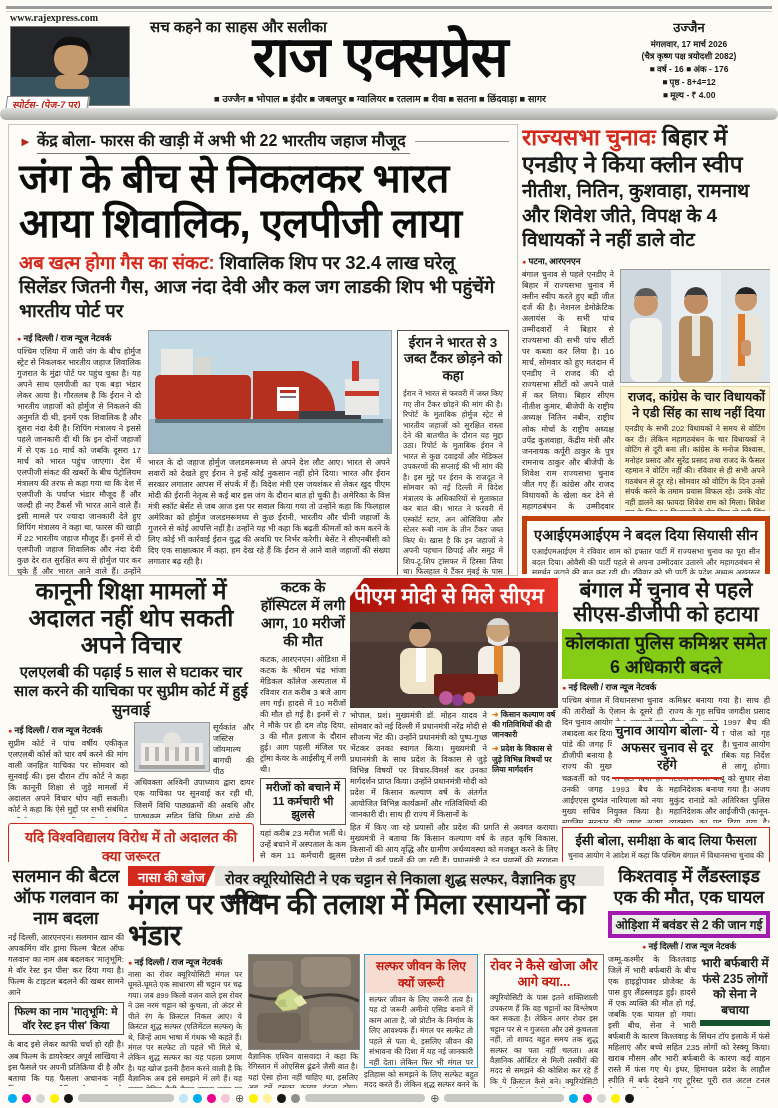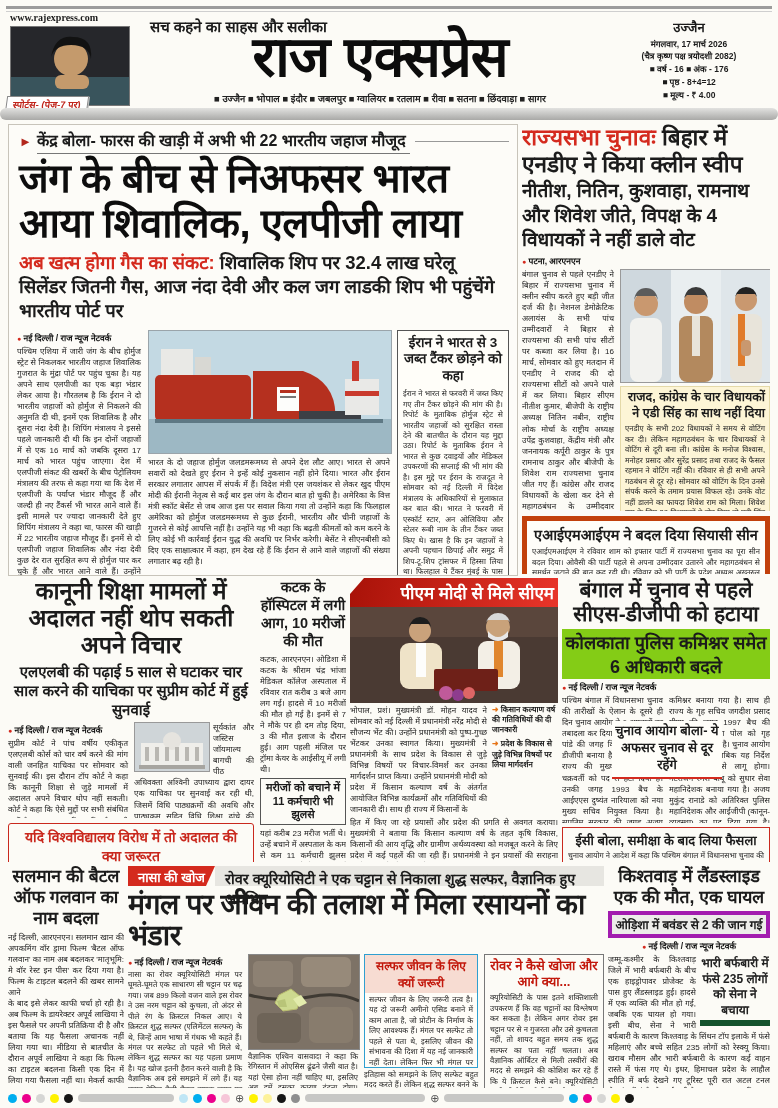--- a/index.html
+++ b/index.html
@@ -59,22 +59,22 @@
   .legal-sub{font-size:15px;font-weight:700;line-height:1.25;margin-top:4px;text-align:center;}
   .legal-row{display:flex;gap:6px;margin-top:3px;height:96px;overflow:hidden;}
   .legal-row .c{width:50%;}
   .sc-photo{width:74px;height:48px;float:left;margin:0 3px 2px 0;border:1px solid #999;}
   .redbox{border:1.5px solid #c9281d;border-radius:3px;padding:3px 6px;margin-top:5px;height:80px;}
   .redbox h4{margin:0 0 3px 0;font-size:14px;font-weight:800;color:#c9281d;text-align:center;border-bottom:1px solid #c9281d;padding-bottom:1px;}
   .cuttack{left:260px;top:578px;width:86px;height:284px;}
   .cut-head{font-size:14.5px;font-weight:800;line-height:1.25;text-align:center;}
   .inner-box{border:1px solid #555;padding:2px 3px;margin:3px 0;font-size:11px;font-weight:800;text-align:center;line-height:1.25;}
   .pm{left:350px;top:578px;width:208px;height:284px;}
-  .pm-banner{background:linear-gradient(100deg,#a81208,#e8352a);color:#fff;font-size:17px;font-weight:800;
-             text-align:right;padding:3px 4px;clip-path:polygon(14px 0,100% 0,100% 100%,0 100%,0 55%);}
+  .pm-banner{background:linear-gradient(100deg,#a81208,#e8352a);color:#fff;font-size:21px;font-weight:800;
+             text-align:left;padding:3px 4px;clip-path:polygon(14px 0,100% 0,100% 100%,0 100%,0 55%);}
   .pm-photo{width:100%;height:96px;display:block;}
   .pm-row{display:flex;gap:5px;margin-top:2px;}
   .pm-bullets{width:66px;flex:none;font-size:7.8px;font-weight:bold;line-height:1.3;}
   .pm-bullets .b{margin-bottom:4px;}
   .pm-bullets .ar{color:#e67417;font-weight:bold;}
   .bengal{left:562px;top:578px;width:208px;height:284px;}
   .bn-head{font-size:21px;font-weight:800;line-height:1.15;text-align:center;}
   .bn-sub{background:#84cc16;font-size:18px;font-weight:800;text-align:center;margin-top:3px;padding:1px 2px;}
   .bn-wrap{position:relative;height:128px;overflow:hidden;margin-top:1px;}
   .bn-cols{display:flex;gap:6px;}
@@ -143,21 +143,21 @@
     </div>
     <div class="mast-bar"></div>
   </div>
 
   <div class="abs lead">
     <div class="kicker">
       <span class="arrow">►</span>
       <span class="ktext">केंद्र बोला- फारस की खाड़ी में अभी भी 22 भारतीय जहाज मौजूद</span>
       <span class="rule"></span>
     </div>
-    <div class="lead-head">जंग के बीच से निअफसर भारत आया शिवालिक, एलपीजी लाया</div>
+    <div class="lead-head">जंग के बीच से निकलकर भारत आया शिवालिक, एलपीजी लाया</div>
     <div class="lead-sub"><span class="red">अब खत्म होगा गैस का संकट:</span><span> शिवालिक शिप पर 32.4 लाख घरेलू सिलेंडर जितनी गैस, आज नंदा देवी और कल जग लाडकी शिप भी पहुंचेंगे भारतीय पोर्ट पर</span></div>
     <div class="lead-row">
       <div class="lead-c1">
         <div class="byline"><span class="dot">●</span> <span>नई दिल्ली / राज न्यूज नेटवर्क</span></div>
         <div class="body-txt"><span>पश्चिम एशिया में जारी जंग के बीच होर्मुज स्ट्रेट से निकलकर भारतीय जहाज शिवालिक गुजरात के मुंद्रा पोर्ट पर पहुंच चुका है। यह अपने साथ एलपीजी का एक बड़ा भंडार लेकर आया है। गौरतलब है कि ईरान ने दो भारतीय जहाजों को होर्मुज से निकलने की अनुमति दी थी, इनमें एक शिवालिक है और दूसरा नंदा देवी है। शिपिंग मंत्रालय ने इससे पहले जानकारी दी थी कि इन दोनों जहाजों में से एक 16 मार्च को जबकि दूसरा 17 मार्च को भारत पहुंच जाएगा। देश में एलपीजी संकट की खबरों के बीच पेट्रोलियम मंत्रालय की तरफ से कहा गया था कि देश में एलपीजी के पर्याप्त भंडार मौजूद हैं और जल्दी ही नए टैंकर्स भी भारत आने वाले हैं। इसी मामले पर ज्यादा जानकारी देते हुए शिपिंग मंत्रालय ने कहा था, फारस की खाड़ी में 22 भारतीय जहाज मौजूद हैं। इनमें से दो एलपीजी जहाज शिवालिक और नंदा देवी कुछ देर रात सुरक्षित रूप से होर्मुज पार कर चुके हैं और भारत आने वाले हैं। उन्होंने बताया था कि इन दोनों जहाजों में लगभग 92,700 मीट्रिक टन एलपीजी है और ये मुंद्रा और कांडला बंदरगाह की ओर जा रहे हैं, जहां इनके 16 और 17 मार्च को पहुंचने की उम्मीद है। </span></div>
       </div>
       <div class="lead-mid">
         <svg class="ship-photo" viewBox="0 0 242 122" preserveAspectRatio="none">
           <rect width="242" height="122" fill="#c3d9e3"></rect>
           <rect y="88" width="242" height="34" fill="#9db8c4"></rect>
@@ -298,20 +298,21 @@
     </div>
     <div class="ecbox">
       <h4>ईसी बोला, समीक्षा के बाद लिया फैसला</h4>
       <div class="body-txt" style="font-size:7.6px">चुनाव आयोग ने आदेश में कहा कि पश्चिम बंगाल में विधानसभा चुनाव की घोषणा के बाद वह लगातार प्रशासनिक तैयारियों की समीक्षा कर रहा है। इसी क्रम में यह फैसला लिया गया है। आयोग का कहना है कि चुनाव प्रक्रिया को निष्पक्ष और पारदर्शी बनाने के लिए आवश्यक प्रशासनिक बदलाव किए जा रहे हैं।</div>
     </div>
   </div>
 
   <div class="abs salman">
     <div class="sal-head">सलमान की बैटल ऑफ गलवान का नाम बदला</div>
     <div class="body-txt" style="margin-top:3px">नई दिल्ली, आरएनएन। सलमान खान की अपकमिंग वॉर ड्रामा फिल्म 'बैटल ऑफ गलवान' का नाम अब बदलकर 'मातृभूमि: मे वॉर रेस्ट इन पीस' कर दिया गया है। फिल्म के टाइटल बदलने की खबर सामने आने</div>
+    <div class="sal-box">फिल्म का नाम 'मातृभूमि: मे वॉर रेस्ट इन पीस' किया</div>
     <div class="body-txt"><span>के बाद इसे लेकर काफी चर्चा हो रही है। अब फिल्म के डायरेक्टर अपूर्व लाखिया ने इस फैसले पर अपनी प्रतिक्रिया दी है और बताया कि यह फैसला अचानक नहीं लिया गया था। मीडिया से बातचीत के दौरान अपूर्व लाखिया ने कहा कि फिल्म का टाइटल बदलना किसी एक दिन में लिया गया फैसला नहीं था। मेकर्स काफी समय से इस पर विचार कर रहे थे। </span></div>
   </div>
 
   <div class="abs nasa">
     <div class="nasa-kick">
       <span class="nasa-tag">नासा की खोज</span>
       <span class="nasa-ktext">रोवर क्यूरियोसिटी ने एक चट्टान से निकाला शुद्ध सल्फर, वैज्ञानिक हुए अचंभित</span>
     </div>
     <div class="nasa-head">मंगल पर जीवन की तलाश में मिला रसायनों का भंडार</div>
     <div class="nasa-row">

